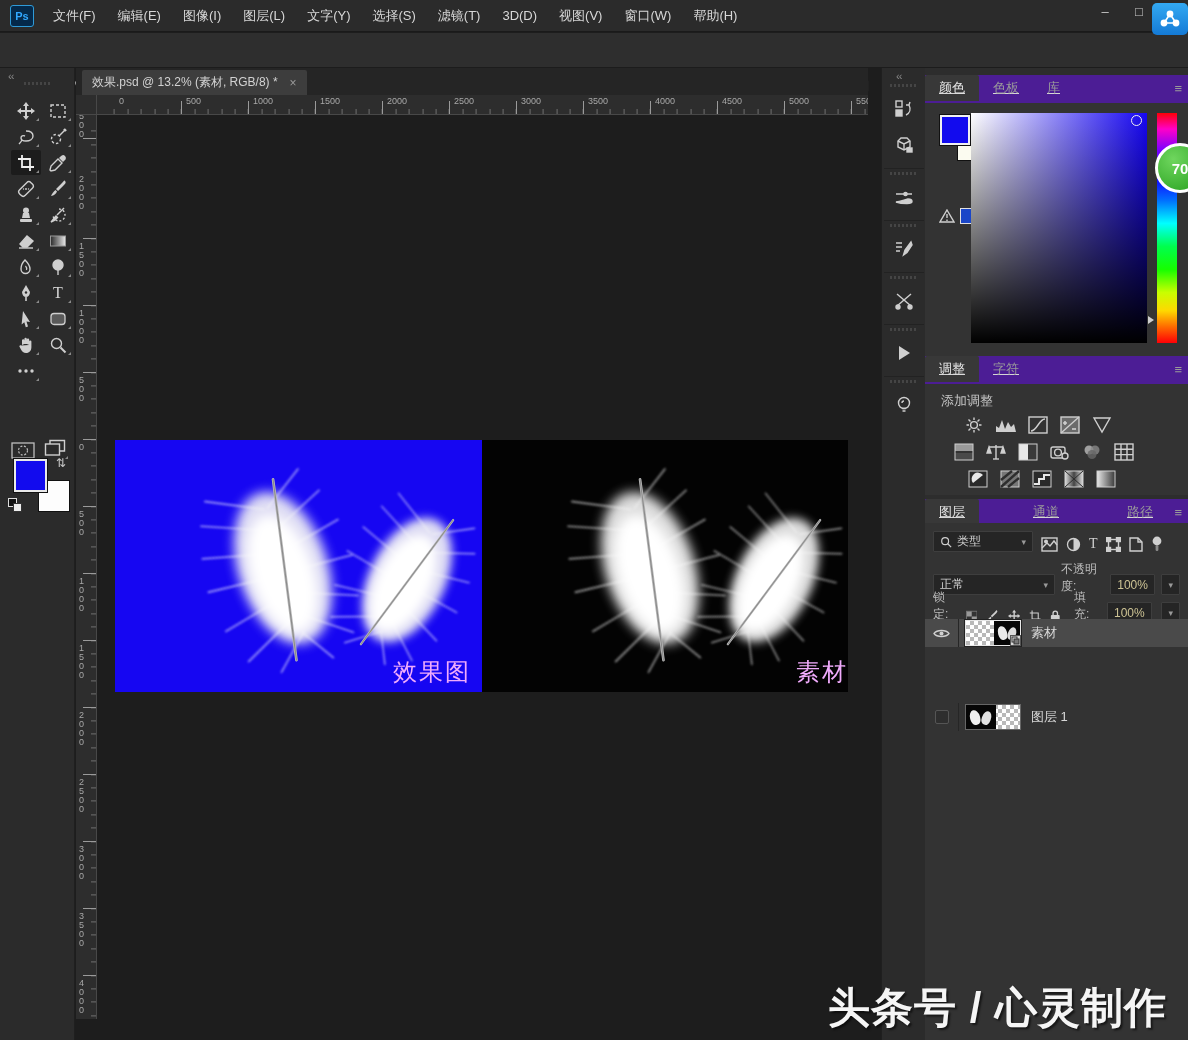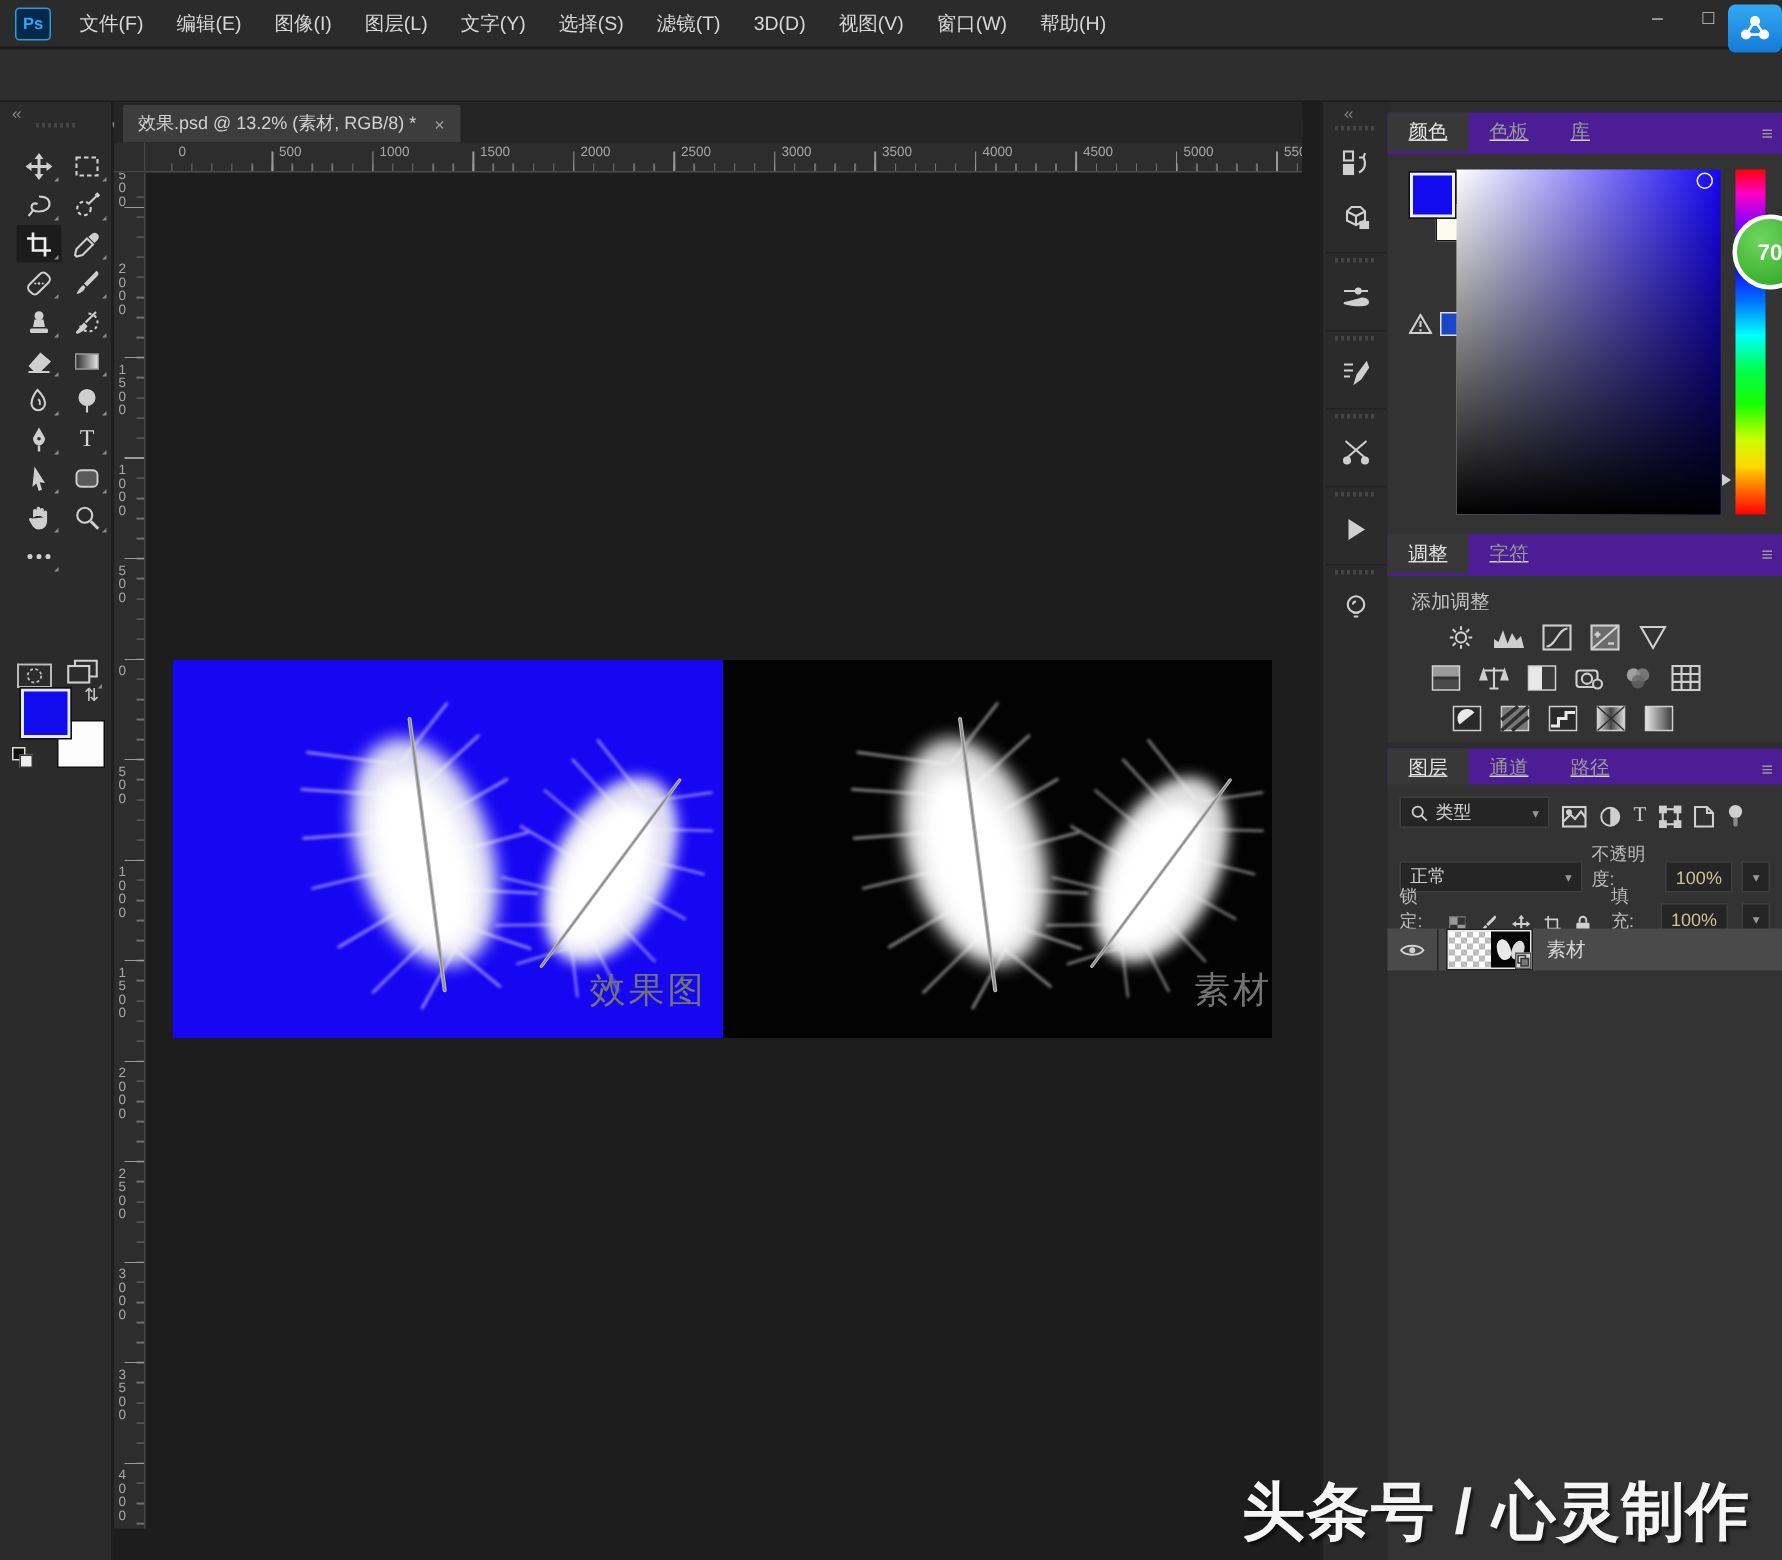--- a/index.html
+++ b/index.html
@@ -58,21 +58,21 @@
      background:repeating-linear-gradient(to right, transparent 0, transparent 12.4px, #6f6f6f 12.4px, #6f6f6f 13.4px); background-position-x:4.6px; }
   .tickmajor-h { position:absolute; left:0; bottom:0; width:771px; height:13px;
      background:repeating-linear-gradient(to right, transparent 0, transparent 66px, #9a9a9a 66px, #9a9a9a 67px); background-position-x:18px; }
   .tickminor-v { position:absolute; top:0; right:0; width:5px; height:904px;
      background:repeating-linear-gradient(to bottom, transparent 0, transparent 12.4px, #6f6f6f 12.4px, #6f6f6f 13.4px); background-position-y:3.4px; }
   .tickmajor-v { position:absolute; top:0; right:0; width:13px; height:904px;
      background:repeating-linear-gradient(to bottom, transparent 0, transparent 66px, #9a9a9a 66px, #9a9a9a 67px); background-position-y:57px; }
   .hlab { position:absolute; top:1px; font-size:9px; color:#a8a8a8; }
   .vlab { position:absolute; left:3px; width:8px; font-size:9px; color:#a8a8a8; line-height:9px; word-break:break-all; }
   #canvas-img { position:absolute; left:39px; top:372px; width:733px; height:252px; }
-  .cv-label { position:absolute; bottom:16px; font-size:24px; color:#737373; letter-spacing:2px; }
+  .cv-label { position:absolute; bottom:4px; font-size:24px; color:#f0abfc; letter-spacing:2px; }
   #statusbar { position:absolute; left:0; top:951px; width:792px; height:21px; background:#282828; border-top:1px solid #1b1b1b; font-size:12px; color:#bdbdbd; }
   #status-doc { position:absolute; left:60px; top:0; width:180px; height:21px; border-left:1px solid #1b1b1b; border-right:1px solid #1b1b1b; background:#262626; padding:3px 0 0 65px; color:#b5b5b5; }
   #status-zoom { position:absolute; left:6px; top:3px; }
   #status-chev { position:absolute; left:218px; top:3px; color:#9a9a9a; }
 
   
   #dock { position:absolute; left:881px; top:68px; width:44px; height:972px; background:#2b2b2b; border-left:1px solid #1f1f1f; }
   .dock-btn { position:absolute; left:4px; width:36px; height:34px; display:flex; align-items:center; justify-content:center; }
   .grip { position:absolute; left:8px; width:26px; height:3px;
      background:repeating-linear-gradient(to right,#454545 0,#454545 2px,transparent 2px,transparent 4px); }
@@ -684,21 +684,21 @@
                 <stop offset="0" stop-color="#e8e8e8"></stop>
                 <stop offset="1" stop-color="#3a3a3a"></stop>
               </linearGradient>
             </defs>
             <rect x="1" y="1" width="18" height="16" fill="url(#sc)" stroke="#cfcfcf"></rect>
           </svg>
         </div>
     </div>
   </div>
 
-  <div class="ptabs" style="top:431px;">
+  <div class="ptabs" style="top:431px;gap:40px;">
     <div class="ptab active">图层</div>
     <div class="ptab">通道</div>
     <div class="ptab">路径</div>
     <div class="pmenu">≡</div>
   </div>
   <div class="pbody" style="top:455px; height:517px;">
 
     <div class="lrow-ctl" style="top:8px; padding:0 8px; gap:8px;">
       <div class="sel-like" style="width:100px;">
         <svg width="12" height="12" viewBox="0 0 14 14" class="icon-stroke" style="margin-right:5px;">
@@ -796,18 +796,30 @@
               <rect x="1" y="1" width="5" height="5" fill="none" stroke="#333"></rect>
               <rect x="3" y="3" width="5" height="5" fill="#777" stroke="#333"></rect>
             </svg>
         </div>
       </div>
       <span class="lname">素材</span>
     </div>
 
 
 
+    <div class="layer-row" style="top:180px;">
+      <div class="eyebox">
+          <div class="hidebox"></div>
+        </div>
+      <div class="thumb checker" style="width:56px;">
+        <div class="abs" style="left:0; top:0; width:30px; height:100%; background:#060606;">
+          <div class="abs" style="left:4px; top:5px; width:10px; height:15px; background:#f0f0f0; border-radius:60% 60% 50% 50%; transform:rotate(-16deg);"></div>
+          <div class="abs" style="left:16px; top:6px; width:9px; height:14px; background:#e2e2e2; border-radius:60% 60% 50% 50%; transform:rotate(20deg);"></div>
+        </div>
+      </div>
+      <span class="lname">图层 1</span>
+    </div>
 
 
   </div>
 </div>
 
 <div id="watermark">头条号 / 心灵制作</div>
 
 </body></html>

